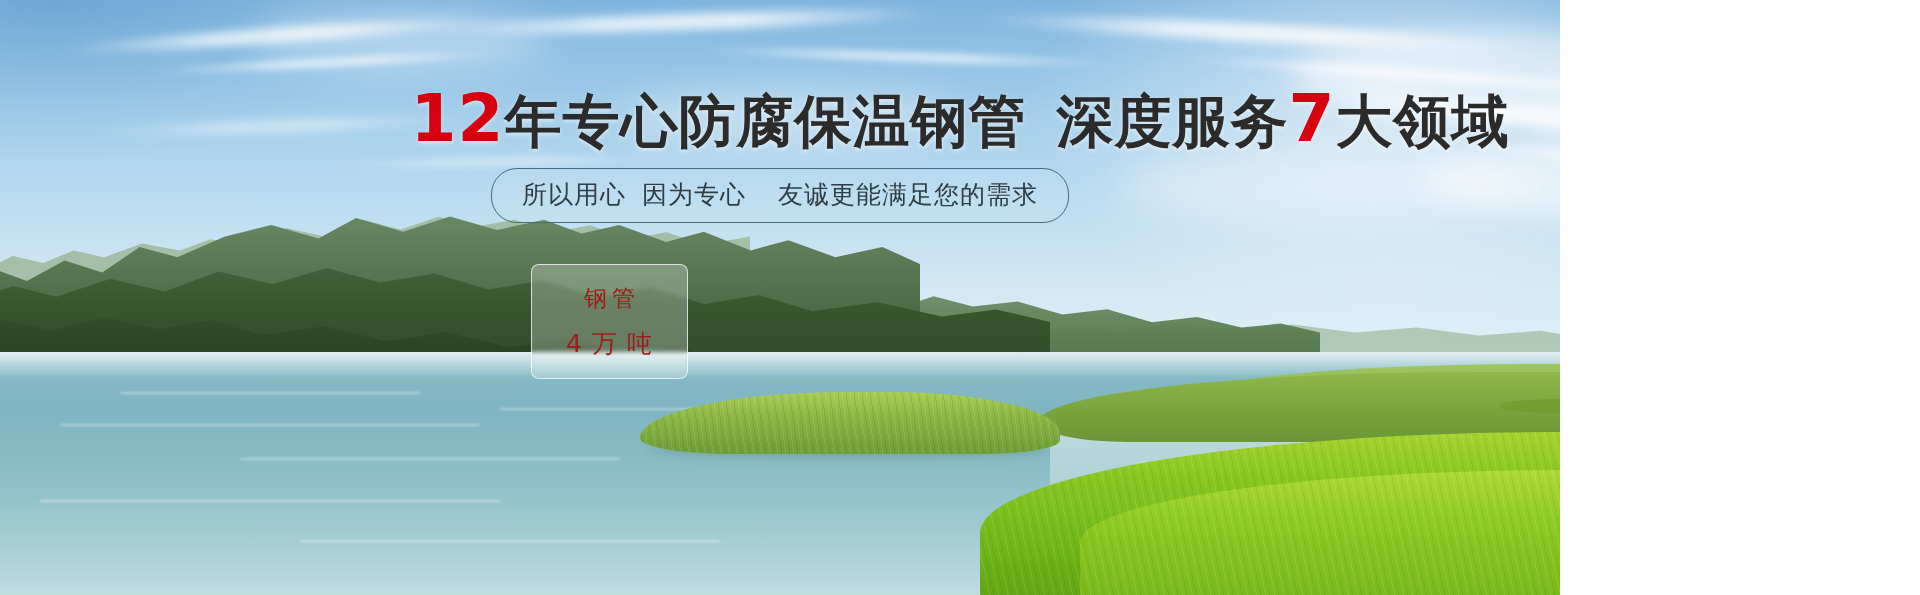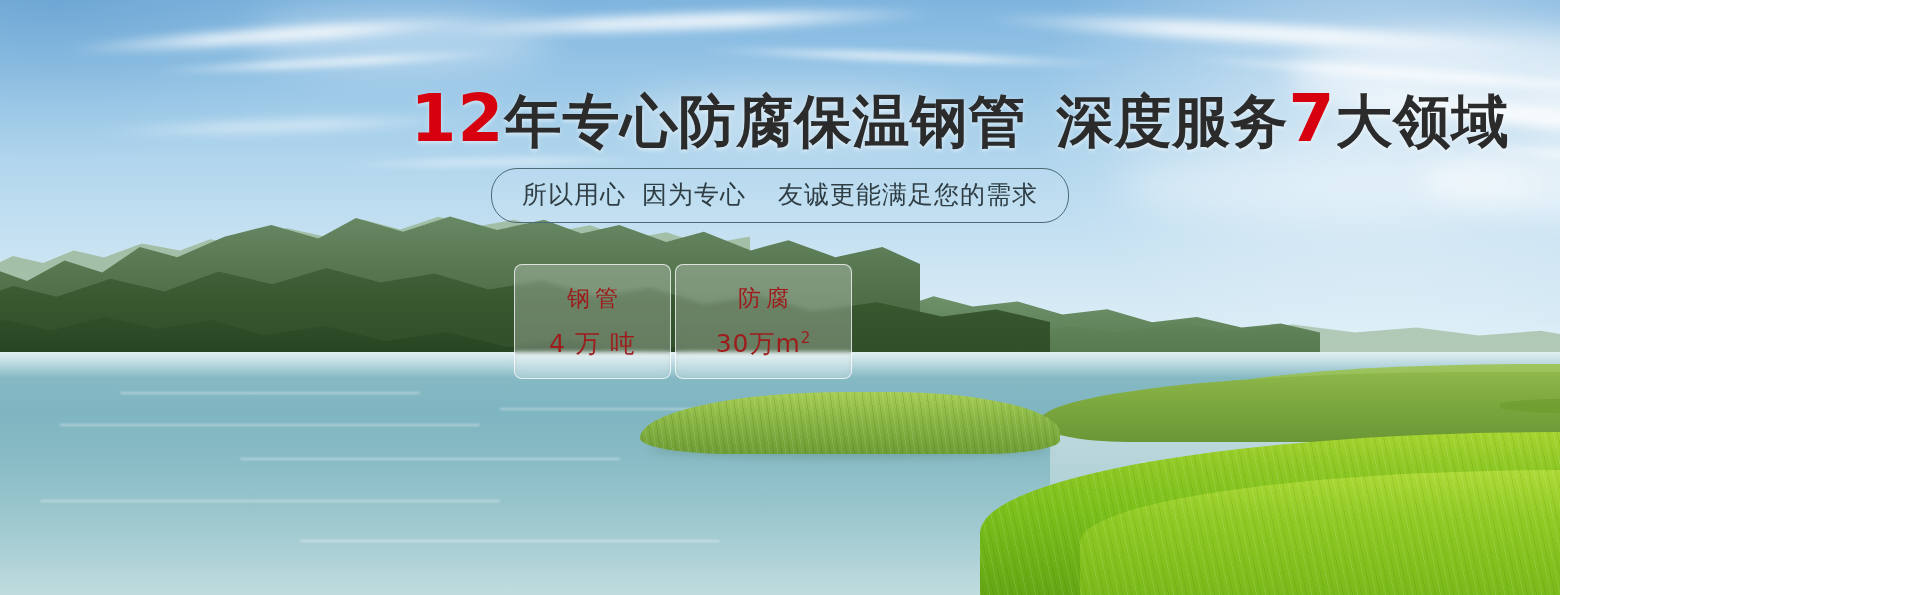--- a/index.html
+++ b/index.html
@@ -193,22 +193,22 @@
     border-radius:26px;
     padding:9px 30px 11px;
     font-family:"DejaVu Sans","Liberation Sans",sans-serif;
     font-size:25px;color:#2f3d44;letter-spacing:1px;white-space:nowrap;
     background:rgba(255,255,255,0.06);
   }
   .subpill .sp{display:inline-block;width:16px;}
 
   
   .cards{
-    position:absolute;left:514px;top:264px;
-    display:flex;gap:4px;
+    position:absolute;left:531px;top:264px;
+    display:flex;gap:16px;
   }
   .card{
     width:155px;height:113px;
     border:1px solid rgba(255,255,255,0.72);
     border-radius:8px;
     background:rgba(255,255,255,0.26);
     backdrop-filter:blur(2px);
     display:flex;flex-direction:column;align-items:center;justify-content:center;
     box-shadow:0 1px 5px rgba(120,140,150,0.18) inset;
   }
@@ -296,22 +296,18 @@
       <span>所以用心</span><span class="sp"></span><span>因为专心</span><span class="sp"></span><span class="sp"></span><span>友诚更能满足您的需求</span>
     </div>
 
     <div class="cards">
 
       <div class="card">
         <div class="card-title">钢管</div>
         <div class="card-value"><span>4 万 吨</span></div>
       </div>
 
-      <div class="card wide">
-        <div class="card-title">防腐</div>
-        <div class="card-value"><span>30万m</span><sup>2</sup></div>
-      </div>
 
 
     </div>
 
   </div>
 </div>
 
 </body></html>

